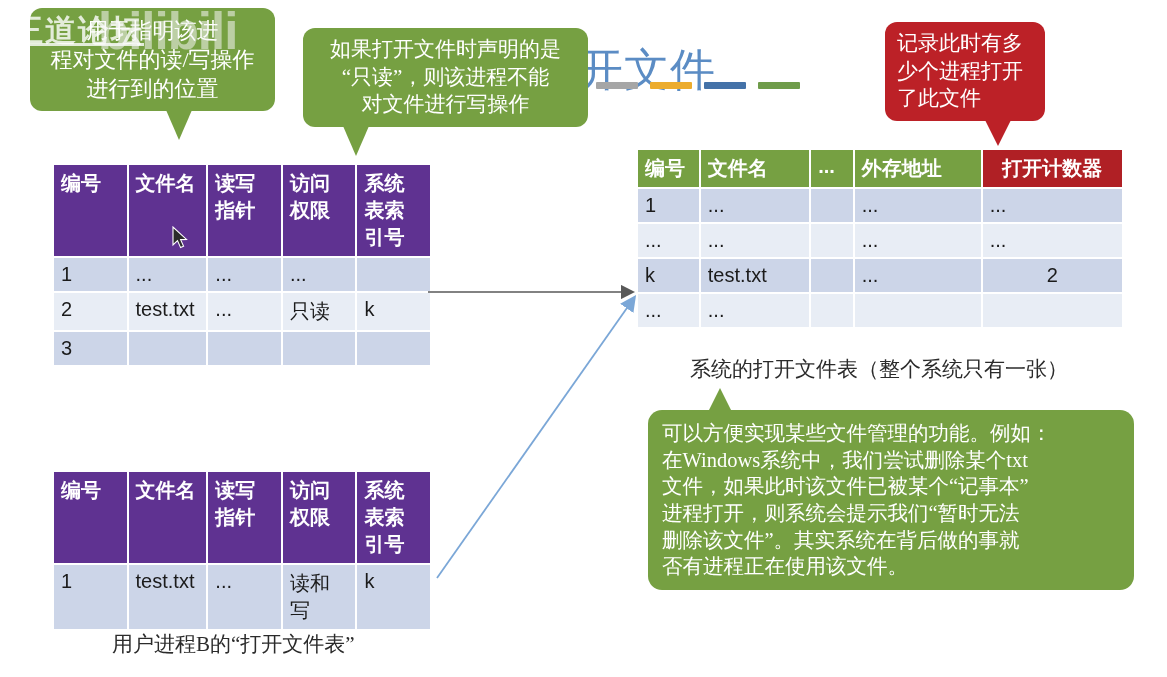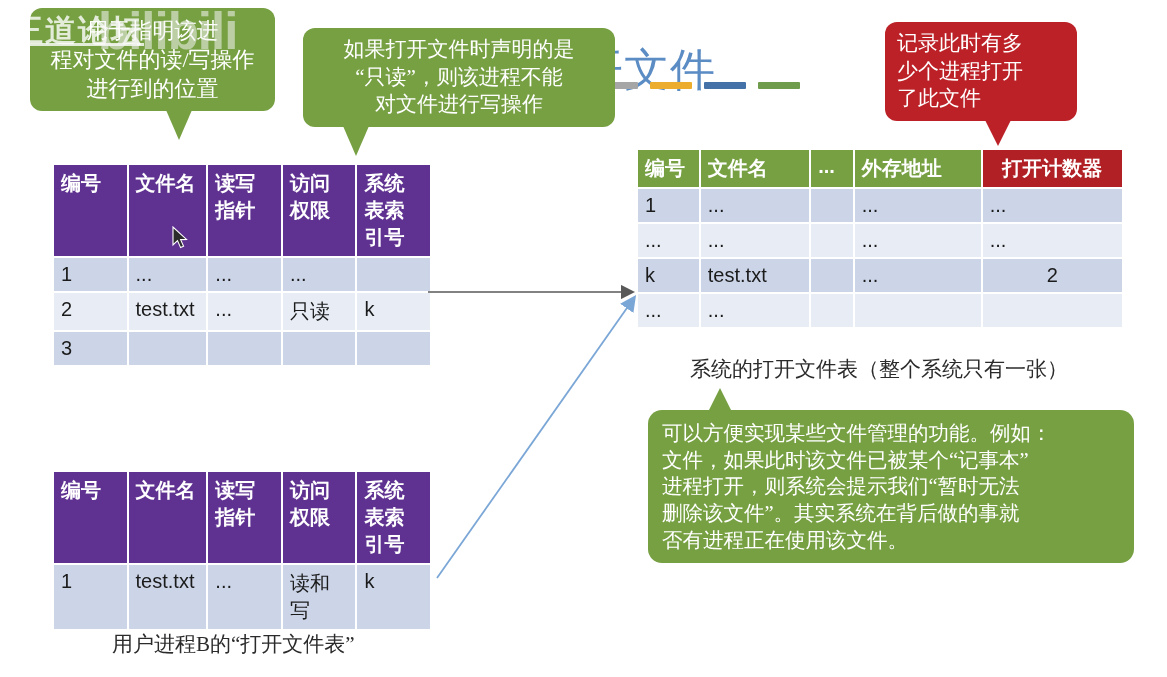--- a/index.html
+++ b/index.html
@@ -31,24 +31,24 @@
   .callout .tail {
     position: absolute; width: 0; height: 0;
     border-left: 13px solid transparent; border-right: 13px solid transparent;
   }
   .callout.green .tail { border-top: 30px solid #76a042; }
   .callout.red   .tail { border-top: 26px solid #bc2127; }
 
   #callout-pointer { left: 30px;  top: 8px;   width: 245px; font-size: 22px; }
   #callout-pointer .tail { left: 136px; bottom: -29px; }
 
-  #callout-readonly { left: 303px; top: 28px; width: 312px; font-size: 21px; }
+  #callout-readonly { left: 303px; top: 28px; width: 285px; font-size: 21px; }
   #callout-readonly .tail { left: 40px; bottom: -29px; }
 
-  #callout-counter { left: 885px; top: 22px; width: 192px; font-size: 21px; text-align: left; }
+  #callout-counter { left: 885px; top: 22px; width: 160px; font-size: 21px; text-align: left; }
   #callout-counter .tail { left: 100px; bottom: -25px; }
 
   #callout-explain {
     left: 648px; top: 410px; width: 486px; font-size: 20.5px;
     text-align: left; padding: 10px 14px; line-height: 1.30; border-radius: 14px;
   }
   #callout-explain .tail {
     left: 60px; top: -22px; border-top: none;
     border-bottom: 24px solid #76a042;
     border-left: 12px solid transparent; border-right: 12px solid transparent;
@@ -253,20 +253,21 @@
   <div class="callout red" id="callout-counter">
     <div>记录此时有多</div>
     <div>少个进程打开</div>
     <div>了此文件</div>
     <span class="tail"></span>
   </div>
 
   <div class="callout green" id="callout-explain">
     <span class="tail"></span>
     <div>可以方便实现某些文件管理的功能。例如：</div>
+    <div>在Windows系统中，我们尝试删除某个txt</div>
     <div>文件，如果此时该文件已被某个“记事本”</div>
     <div>进程打开，则系统会提示我们“暂时无法</div>
     <div>删除该文件”。其实系统在背后做的事就</div>
     <div>否有进程正在使用该文件。</div>
   </div>
 
   <div class="wm-text">王道论坛</div>
   <div class="wm-bili">bilibili</div>
 
   <svg id="cursor" width="18" height="26" viewBox="0 0 18 26" style="left: 172px; top: 226px;">

